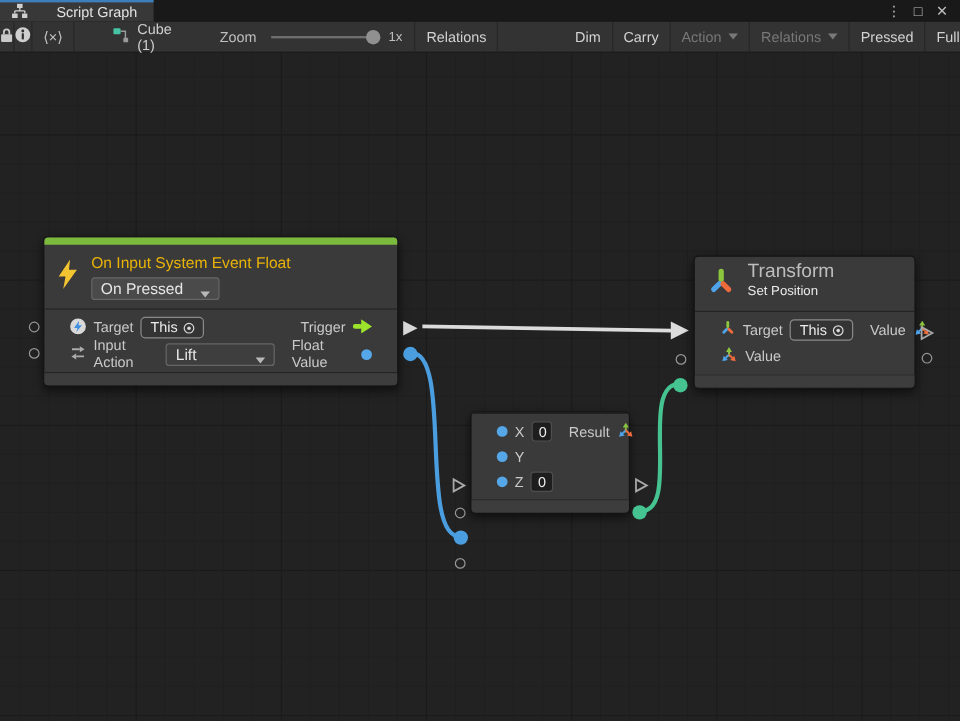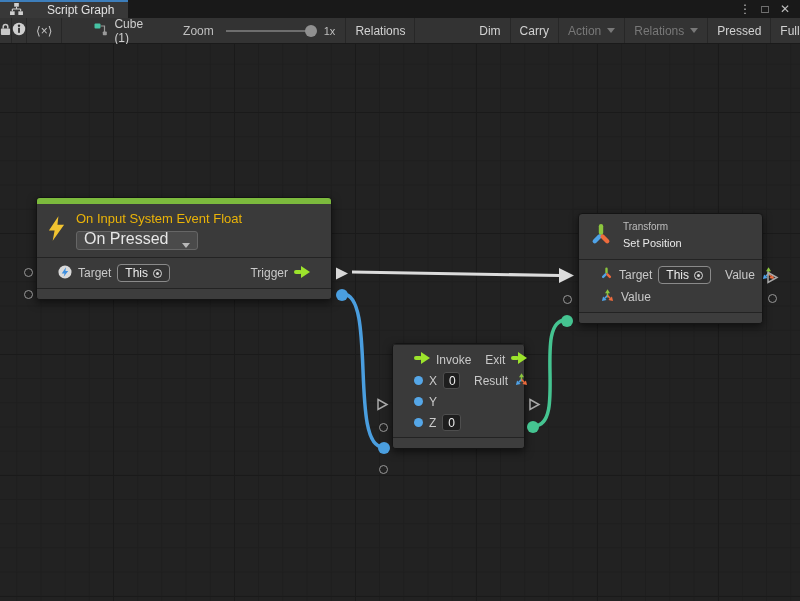--- a/index.html
+++ b/index.html
@@ -42,33 +42,33 @@
     background-size:121px 121px, 121px 121px, 24.2px 24.2px, 24.2px 24.2px;
     background-position:113px 68px, 113px 68px, 113px 68px, 113px 68px; }
   .wires { position:absolute; left:0; top:0; width:800px; height:557px; }
 
   
   .node { position:absolute; background:#3A3A3A; border:1px solid #141414; border-radius:4px;
           box-shadow:0 3px 8px rgba(0,0,0,.55); color:#CACACA; font-size:12px; }
   .accent-bar { height:6px; background:var(--accent-green,#7CBA3D); border-radius:3px 3px 0 0; }
   .node-header { display:flex; align-items:center; gap:10px; padding:6px 10px 7px 10px; }
   .hdr-lines { display:flex; flex-direction:column; }
-  .hdr-type { font-size:10px; line-height:14px; color:#BDBDBD; }
+  .hdr-type { font-size:16px; line-height:14px; color:#BDBDBD; }
   .hdr-title { font-size:11px; line-height:18px; color:#E9E9E9; }
   .hdr-title-sm { font-size:13px; line-height:17px; color:#eab308; }
   .node-body { border-top:1px solid #232323; padding:4px 21px; }
   .nrow { display:flex; align-items:center; height:22px; gap:6px; }
   .nrow-sm { height:21px; }
   .spacer { flex:1 1 2px; min-width:2px; }
   .node-footer { border-top:1px solid #232323; height:11px; background:#3D3D3D; border-radius:0 0 3px 3px; }
   .lbl { color:#C9C9C9; }
 
   .dropdown { display:inline-flex; align-items:flex-end; justify-content:space-between;
     background:#4A4A4A; border:1px solid #666; border-radius:3px; color:#E6E6E6;
-    padding:1px 7px; height:19px; margin-top:4px; gap:8px; font-size:16px; }
+    padding:1px 7px; height:19px; margin-top:4px; gap:8px; font-size:13px; }
   .dropdown.dark { background:#3E3E3E; margin-top:0; width:102px; }
   .this-btn { display:inline-flex; align-items:center; gap:5px; border:1px solid #8A8A8A;
     border-radius:4px; background:#343434; color:#ECECEC; padding:0 7px; height:18px; }
   .picker { width:9px; height:9px; border:1.4px solid #DADADA; border-radius:50%; position:relative; }
   .picker::after { content:""; position:absolute; left:2.3px; top:2.3px; width:3px; height:3px;
     border-radius:50%; background:#DADADA; }
   .valbox { background:#1E1E1E; border:1px solid #4E4E4E; border-radius:3px; color:#EDEDED;
     padding:0 5px; height:17px; line-height:16px; min-width:17px; text-align:left; }
 
   .dot { width:9px; height:9px; border-radius:50%; background:var(--port-blue,#55A7E8); flex:0 0 auto; }
@@ -197,52 +197,53 @@
           </span>
           <span class="spacer"></span>
           <span class="lbl">Trigger</span>
           <span>
             <svg width="16" height="12" viewBox="0 0 16 12">
               <rect x="0" y="4" width="8" height="4" rx="2" fill="var(--flow-green,#9CE32C)"></rect>
               <polygon points="7,0 16,6 7,12" fill="var(--flow-green,#9CE32C)"></polygon>
             </svg>
           </span>
         </div>
+        <div class="nrow">
+          <span>
+            <svg width="14" height="14" viewBox="0 0 14 14">
+              <path d="M2 4 H8.5" stroke="#ABABAB" stroke-width="1.6"></path>
+              <polygon points="8.5,1.5 12.5,4 8.5,6.5" fill="#ABABAB"></polygon>
+              <path d="M12 10 H5.5" stroke="#ABABAB" stroke-width="1.6"></path>
+              <polygon points="5.5,7.5 1.5,10 5.5,12.5" fill="#ABABAB"></polygon>
+            </svg>
+          </span>
+          <span class="lbl">Input Action</span>
+          <span class="dropdown dark">
+            <span>Lift</span>
+            <span class="caret"></span>
+          </span>
+          <span class="spacer"></span>
+          <span class="lbl">Float Value</span>
+          <span class="dot"></span>
+        </div>
       </div>
       <div class="node-footer"></div>
 
       <span class="port pcircle" style="left:-13px; top:70px;"></span>
       <span class="port pcircle" style="left:-13px; top:92px;"></span>
       <span class="port" style="right:-18px; top:69px;">
         <svg width="14" height="13" viewBox="0 0 14 13">
             <polygon points="1,0.5 13,6.5 1,12.5" fill="#D8D8D8"></polygon>
           </svg>
       </span>
       <span class="port pfill-blue" style="right:-17px; top:91px;"></span>
     </div>
 
     <div class="node" style="left:392px; top:299px; width:133px;">
       <div class="node-body">
-        <div class="nrow nrow-sm">
-          <span>
-            <svg width="16" height="12" viewBox="0 0 16 12">
-              <rect x="0" y="4" width="8" height="4" rx="2" fill="var(--flow-green,#9CE32C)"></rect>
-              <polygon points="7,0 16,6 7,12" fill="var(--flow-green,#9CE32C)"></polygon>
-            </svg>
-          </span>
-          <span class="lbl">Invoke</span>
-          <span class="spacer"></span>
-          <span class="lbl">Exit</span>
-          <span>
-            <svg width="16" height="12" viewBox="0 0 16 12">
-              <rect x="0" y="4" width="8" height="4" rx="2" fill="var(--flow-green,#9CE32C)"></rect>
-              <polygon points="7,0 16,6 7,12" fill="var(--flow-green,#9CE32C)"></polygon>
-            </svg>
-          </span>
-        </div>
         <div class="nrow nrow-sm">
           <span class="dot"></span>
           <span class="lbl">X</span>
           <span class="valbox">0</span>
           <span class="spacer"></span>
           <span class="lbl">Result</span>
           <span>
             <svg width="15" height="15" viewBox="0 0 24 24">
               <g transform="translate(12,11)" fill="var(--vec-green,#8CC63E)">
                 <rect x="-1.25" y="-3" width="2.5" height="7" rx="1"></rect>

